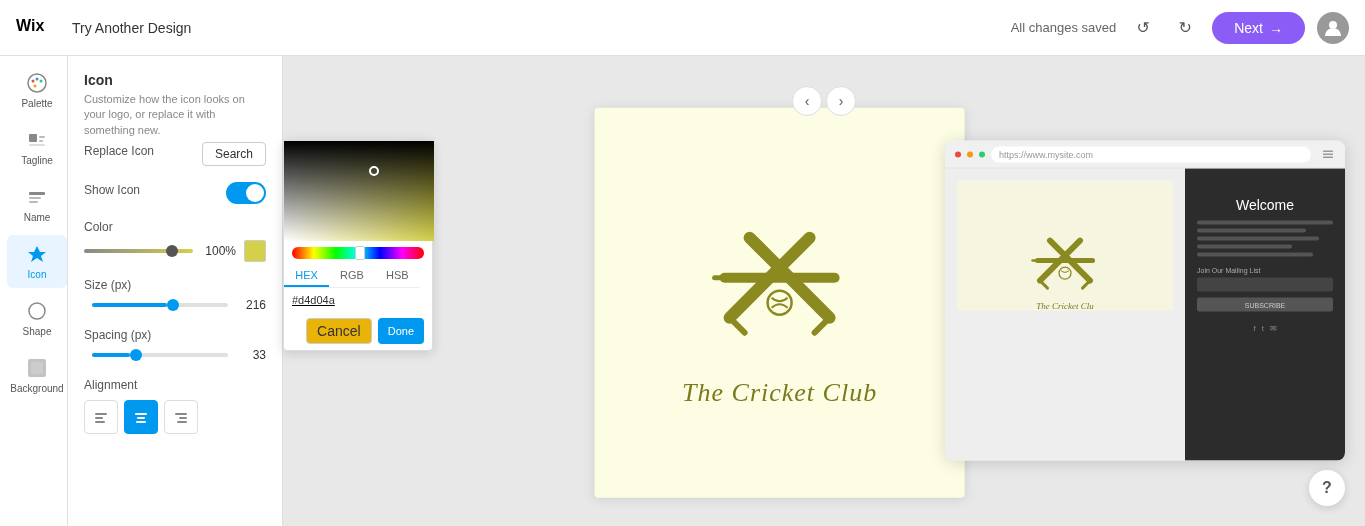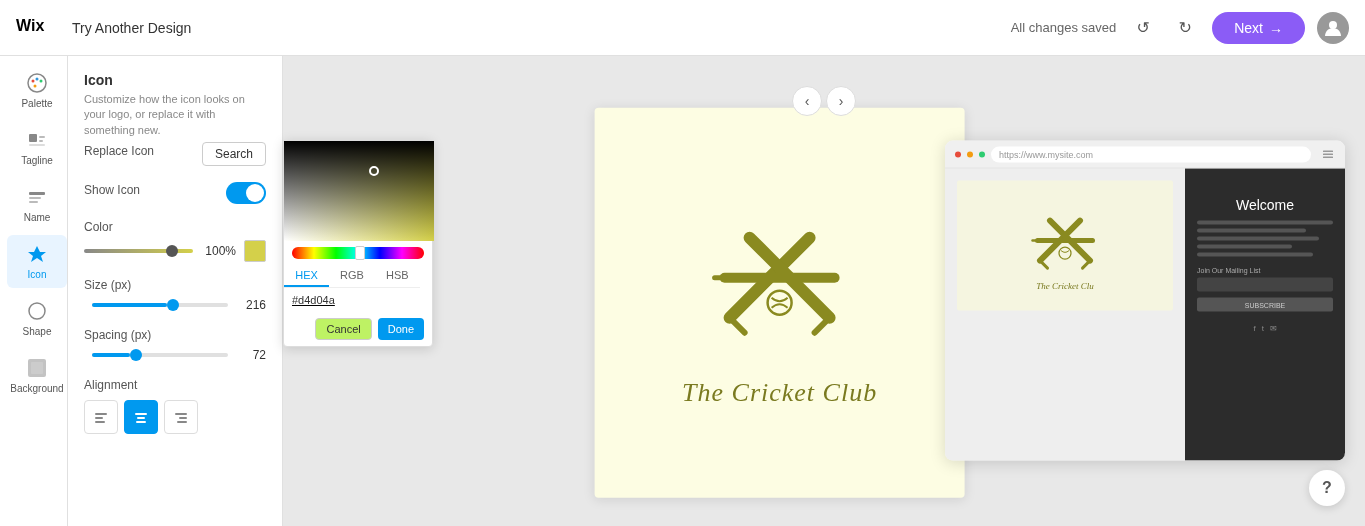--- a/index.html
+++ b/index.html
@@ -138,22 +138,22 @@
       flex: 1; text-align: center; padding: 4px 0; font-size: 11px;
       cursor: pointer; color: #666;
     }
     .picker-tab.active { color: #0099ef; border-bottom: 2px solid #0099ef; }
     .hex-input-row { display: flex; align-items: center; padding: 6px 8px; text-decoration: underline; }
     .hex-input {
       flex: 1; font-size: 11px; border: none; outline: none; color: #333; background: transparent;
     }
     .picker-actions { display: flex; gap: 6px; padding: 6px 8px; justify-content: flex-end; }
     .cancel-btn {
-      background: #bef264; border: 1px solid #ccc; border-radius: 4px;
-      padding: 4px 10px; font-size: 11px; cursor: pointer; color: #333;
+      background: #eab308; border: 1px solid #ccc; border-radius: 4px;
+      padding: 4px 10px; font-size: 14px; cursor: pointer; color: #333;
     }
     .done-btn {
       background: #0099ef; color: #fff; border: none; border-radius: 4px;
       padding: 4px 10px; font-size: 11px; cursor: pointer;
     }
 
     
     .canvas-area {
       position: absolute; top: 56px; left: 283px; right: 0; bottom: 0;
       background: #e8e8e8; display: flex; align-items: center; justify-content: center;
@@ -339,21 +339,21 @@
     </div>
   </div>
 
   <div class="form-row">
     <span class="form-label">Spacing (px)</span>
     <div class="spacing-row">
       <div class="slider-track2" style="flex:1">
         <div class="slider-track2-fill" style="width:28%"></div>
         <div class="slider-thumb3"></div>
       </div>
-      <span class="size-value">72</span>
+      <span class="size-value">33</span>
     </div>
   </div>
 
   <div class="form-row">
     <span class="form-label">Alignment</span>
     <div class="alignment-row">
       <button class="align-btn">
         <svg width="16" height="16" viewBox="0 0 16 16">
           <rect x="2" y="4" width="12" height="2" rx="1" fill="#888"></rect>
           <rect x="2" y="8" width="8" height="2" rx="1" fill="#888"></rect>
@@ -439,21 +439,21 @@
       </div>
       <svg width="14" height="14" viewBox="0 0 14 14" style="margin-left:4px">
         <rect x="2" y="3" width="10" height="1.5" rx="0.5" fill="#999"></rect>
         <rect x="2" y="6" width="10" height="1.5" rx="0.5" fill="#999"></rect>
         <rect x="2" y="9" width="10" height="1.5" rx="0.5" fill="#999"></rect>
       </svg>
     </div>
     <div class="browser-content">
 
       <div class="browser-main">
-        <div style="background: #f5f5e0; width:100%; height:130px; display:flex; flex-direction:column; align-items:center; justify-content:center; border-radius:2px;">
+        <div style="background: #f5f5e0; width:100%; height:130px; display:flex; flex-direction:column; align-items:center; justify-content:flex-end; border-radius:2px;">
           <svg class="mini-cricket-svg" viewBox="0 0 160 140">
             <g stroke="#8a8a20" stroke-width="3" fill="none">
               <line x1="30" y1="110" x2="110" y2="30" stroke="#8a8a20" stroke-width="12" stroke-linecap="round"></line>
               <line x1="30" y1="110" x2="45" y2="125" stroke="#8a8a20" stroke-width="6" stroke-linecap="round"></line>
               <line x1="130" y1="110" x2="50" y2="30" stroke="#8a8a20" stroke-width="12" stroke-linecap="round"></line>
               <line x1="130" y1="110" x2="115" y2="125" stroke="#8a8a20" stroke-width="6" stroke-linecap="round"></line>
               <circle cx="80" cy="95" r="12" stroke="#8a8a20" stroke-width="2.5" fill="none"></circle>
               <path d="M72,90 Q80,97 88,90" stroke="#8a8a20" stroke-width="2" fill="none"></path>
               <line x1="25" y1="70" x2="135" y2="70" stroke="#8a8a20" stroke-width="10" stroke-linecap="round"></line>
               <line x1="15" y1="70" x2="25" y2="70" stroke="#8a8a20" stroke-width="5" stroke-linecap="round"></line>

